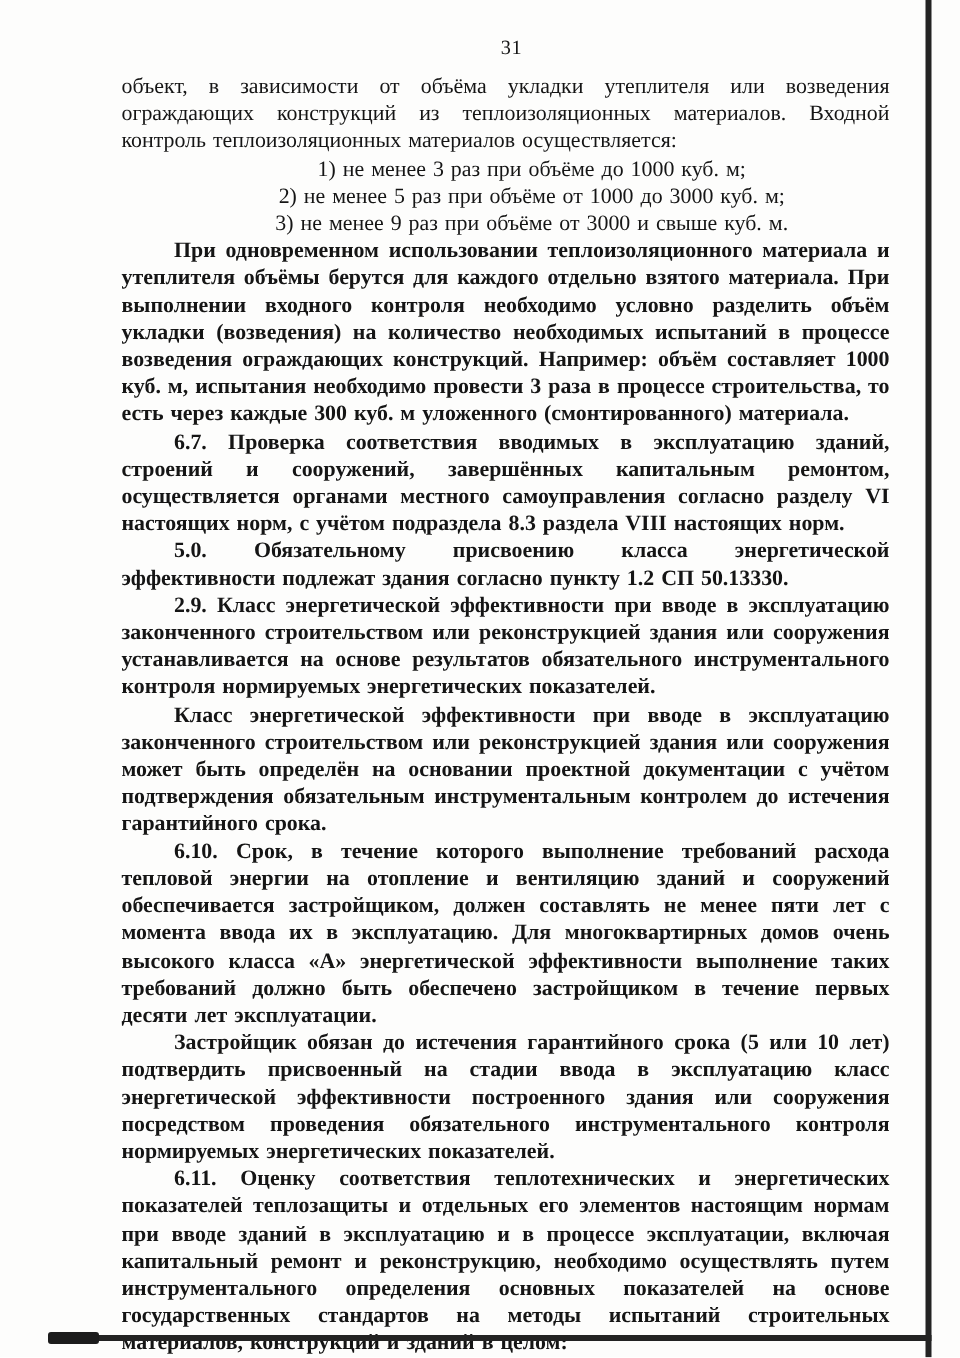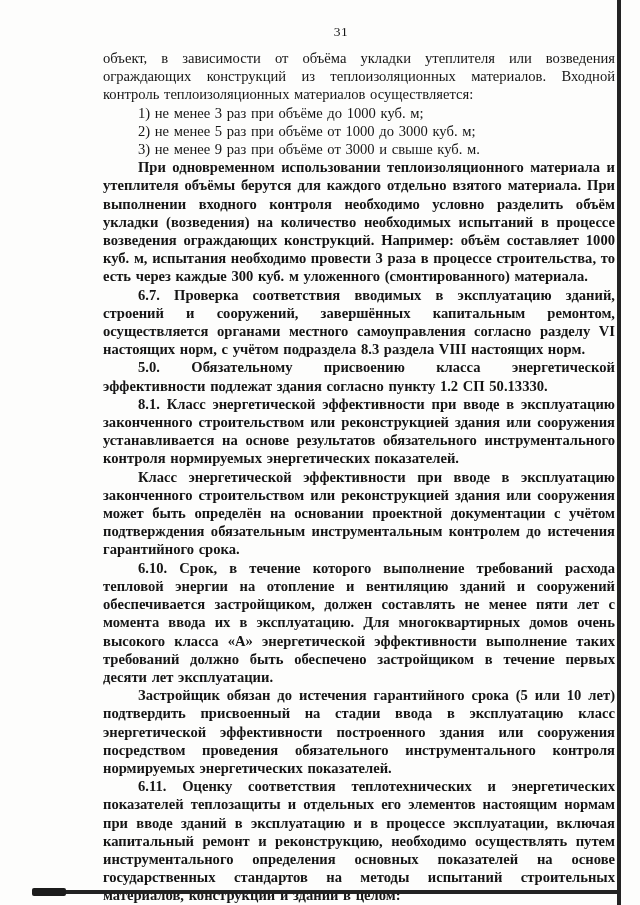--- a/index.html
+++ b/index.html
@@ -21,40 +21,40 @@
     top: 24px;
     left: 85px;
     width: 512px;
     text-align: center;
     font-size: 13.5px;
     letter-spacing: 0.5px;
   }
   .content {
     position: absolute;
     top: 49px;
-    left: 103px;
+    left: 81px;
     width: 512px;
   }
   .content p {
     margin: 0;
     font-size: 14.6px;
     line-height: 18.2px;
     text-align: justify;
     word-spacing: 1px;
   }
   .content p.indent {
     text-indent: 35px;
     font-weight: bold;
   }
   .content p.no-indent {
     text-indent: 0;
   }
   .content p.list-item {
     text-indent: 35px;
-    text-align: left;
+    text-align: center;
   }
   
   .scan-edge-right {
     position: absolute;
     top: 0;
     bottom: 0;
     right: 19px;
     width: 4px;
     background: #232323;
   }
@@ -84,21 +84,21 @@
   <div class="page-number">31</div>
 
   <div class="content">
     <p class="no-indent">объект, в зависимости от объёма укладки утеплителя или возведения ограждающих конструкций из теплоизоляционных материалов. Входной контроль теплоизоляционных материалов осуществляется:</p>
     <p class="list-item">1) не менее 3 раз при объёме до 1000 куб. м;</p>
     <p class="list-item">2) не менее 5 раз при объёме от 1000 до 3000 куб. м;</p>
     <p class="list-item">3) не менее 9 раз при объёме от 3000 и свыше куб. м.</p>
     <p class="indent">При одновременном использовании теплоизоляционного материала и утеплителя объёмы берутся для каждого отдельно взятого материала. При выполнении входного контроля необходимо условно разделить объём укладки (возведения) на количество необходимых испытаний в процессе возведения ограждающих конструкций. Например: объём составляет 1000 куб. м, испытания необходимо провести 3 раза в процессе строительства, то есть через каждые 300 куб. м уложенного (смонтированного) материала.</p>
     <p class="indent">6.7. Проверка соответствия вводимых в эксплуатацию зданий, строений и сооружений, завершённых капитальным ремонтом, осуществляется органами местного самоуправления согласно разделу VI настоящих норм, с учётом подраздела 8.3 раздела VIII настоящих норм.</p>
     <p class="indent">5.0. Обязательному присвоению класса энергетической эффективности подлежат здания согласно пункту 1.2 СП 50.13330.</p>
-    <p class="indent">8.1. Класс энергетической эффективности при вводе в эксплуатацию законченного строительством или реконструкцией здания или сооружения устанавливается на основе результатов обязательного инструментального контроля нормируемых энергетических показателей.</p>
+    <p class="indent">2.9. Класс энергетической эффективности при вводе в эксплуатацию законченного строительством или реконструкцией здания или сооружения устанавливается на основе результатов обязательного инструментального контроля нормируемых энергетических показателей.</p>
     <p class="indent">Класс энергетической эффективности при вводе в эксплуатацию законченного строительством или реконструкцией здания или сооружения может быть определён на основании проектной документации с учётом подтверждения обязательным инструментальным контролем до истечения гарантийного срока.</p>
     <p class="indent">6.10. Срок, в течение которого выполнение требований расхода тепловой энергии на отопление и вентиляцию зданий и сооружений обеспечивается застройщиком, должен составлять не менее пяти лет с момента ввода их в эксплуатацию. Для многоквартирных домов очень высокого класса «А» энергетической эффективности выполнение таких требований должно быть обеспечено застройщиком в течение первых десяти лет эксплуатации.</p>
     <p class="indent">Застройщик обязан до истечения гарантийного срока (5 или 10 лет) подтвердить присвоенный на стадии ввода в эксплуатацию класс энергетической эффективности построенного здания или сооружения посредством проведения обязательного инструментального контроля нормируемых энергетических показателей.</p>
     <p class="indent">6.11. Оценку соответствия теплотехнических и энергетических показателей теплозащиты и отдельных его элементов настоящим нормам при вводе зданий в эксплуатацию и в процессе эксплуатации, включая капитальный ремонт и реконструкцию, необходимо осуществлять путем инструментального определения основных показателей на основе государственных стандартов на методы испытаний строительных материалов, конструкций и зданий в целом:</p>
   </div>
 
   <div class="scan-edge-right"></div>
   <div class="scan-edge-bottom"></div>
   <div class="scan-blob-bottom-left"></div>
 

